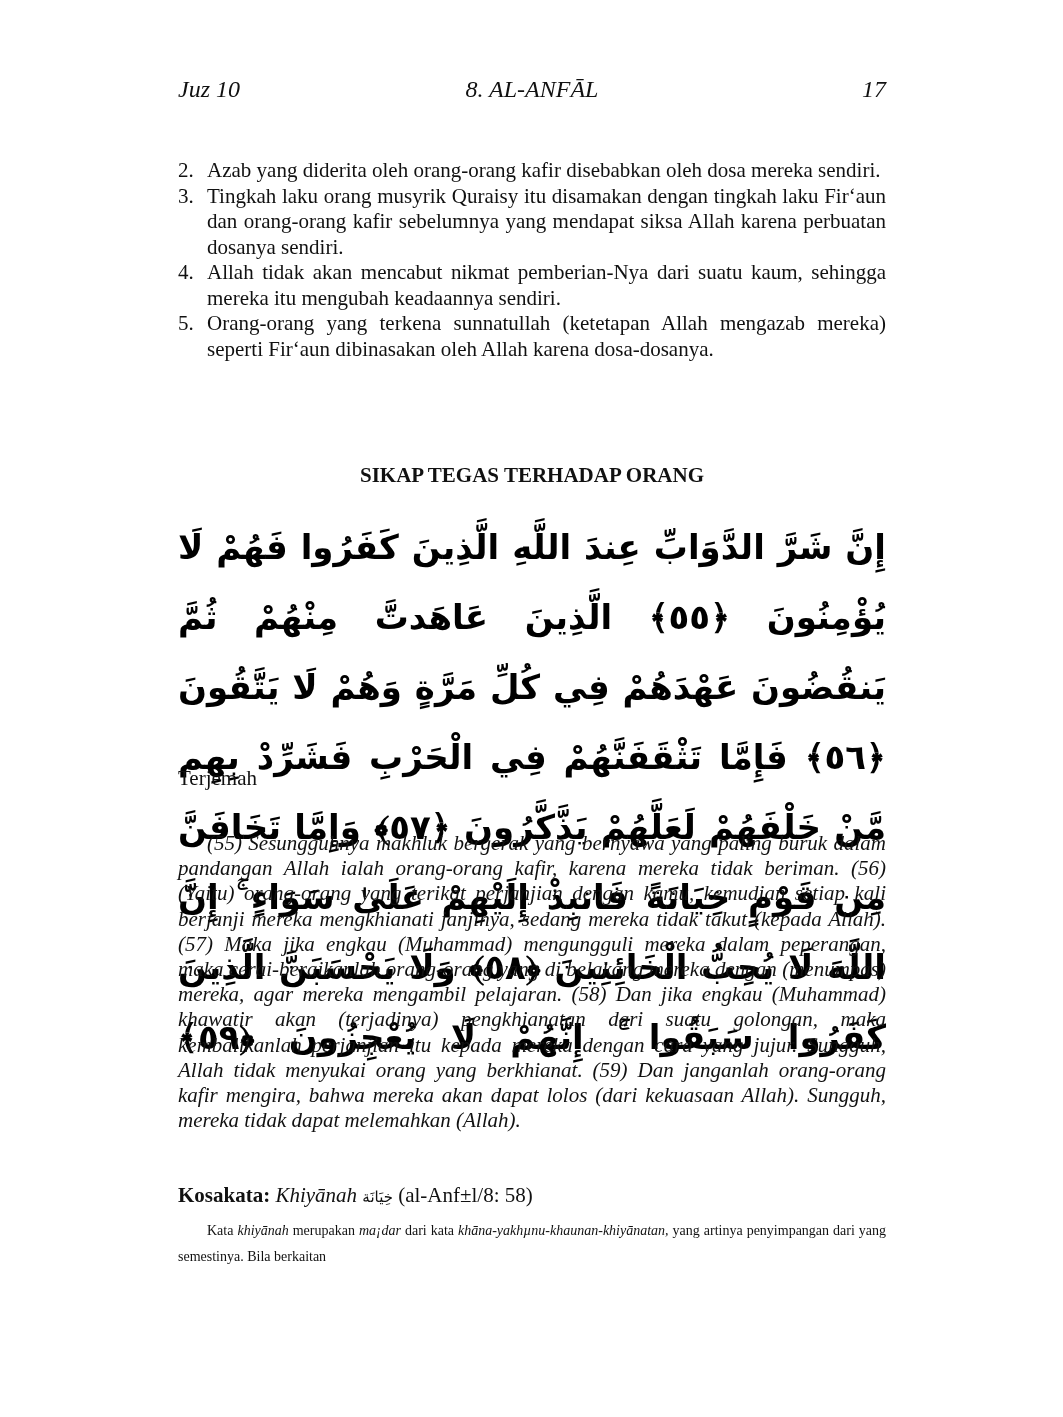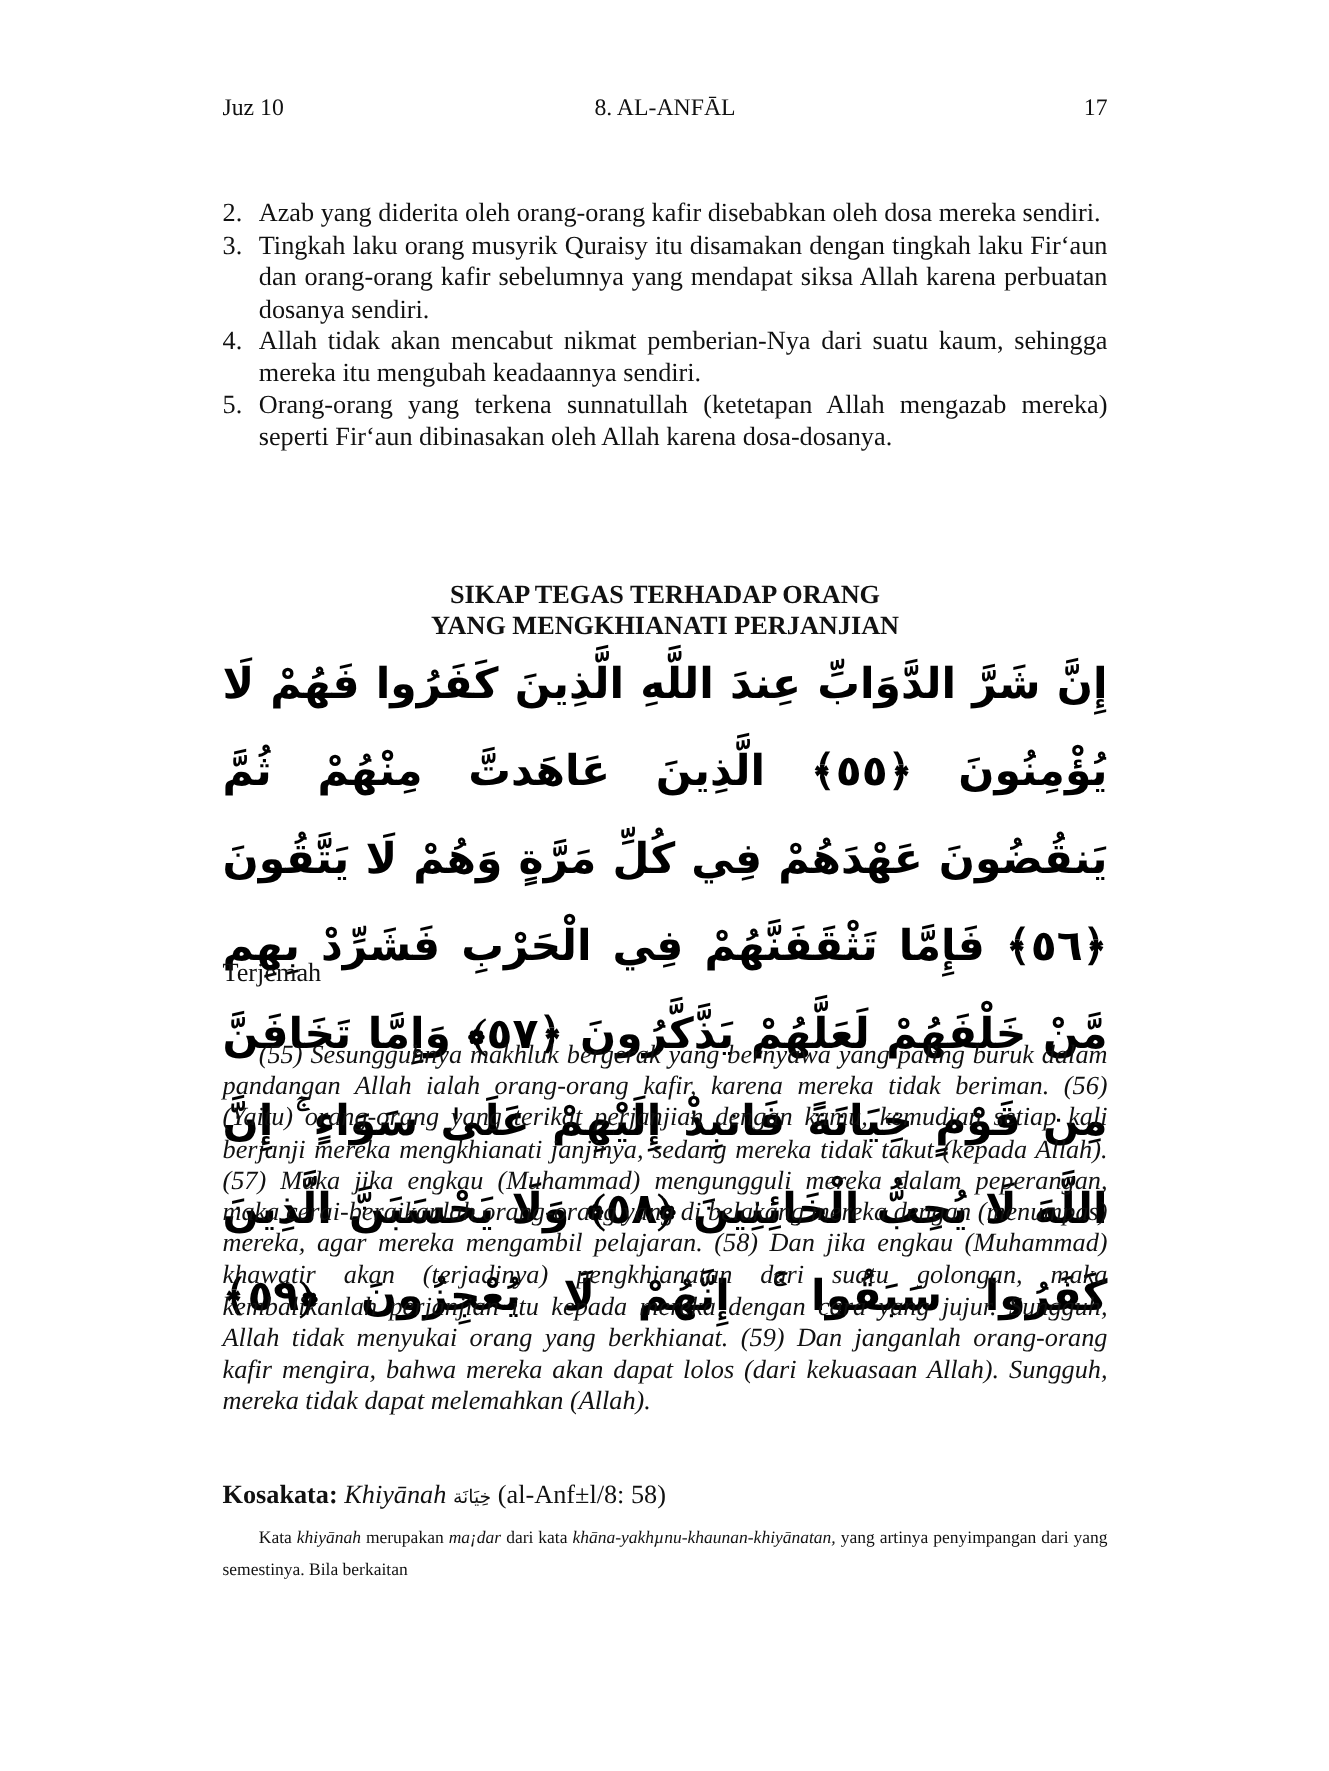--- a/index.html
+++ b/index.html
@@ -3,21 +3,22 @@
   <meta charset="utf-8">
   <style>
     html, body { margin: 0; padding: 0; background: #ffffff; }
     body {
       width: 1063px; height: 1417px; position: relative; overflow: hidden;
       font-family: "Liberation Serif", "DejaVu Serif", serif;
       color: #111111;
     }
     .running-head {
       position: absolute; top: 76px; left: 178px; width: 708px; height: 26px;
-      font-size: 19px;
+      font-size: 24px;
+      font-style: italic;
     }
     .running-head .left { position: absolute; left: 0; top: 0; }
     .running-head .center { position: absolute; left: 0; right: 0; top: 0; text-align: center; }
     .running-head .right { position: absolute; right: 0; top: 0; }
 
     .list { position: absolute; top: 158px; left: 178px; width: 708px; font-size: 21px; line-height: 25.5px; }
     .list .item { display: flex; text-align: justify; }
     .list .num { width: 29px; flex: 0 0 29px; }
     .list .txt { flex: 1; text-align: justify; }
 
@@ -78,21 +79,20 @@
     <span class="txt">Allah tidak akan mencabut nikmat pemberian-Nya dari suatu kaum, sehingga mereka itu mengubah keadaannya sendiri.</span>
   </div>
   <div class="item">
     <span class="num">5.</span>
     <span class="txt">Orang-orang yang terkena sunnatullah (ketetapan Allah mengazab mereka) seperti Fir‘aun dibinasakan oleh Allah karena dosa-dosanya.</span>
   </div>
 </div>
 
 <div class="section-title">
   <div>SIKAP TEGAS TERHADAP ORANG</div>
-  <div>YANG MENGKHIANATI PERJANJIAN</div>
 </div>
 
 <div class="arabic-block">إِنَّ شَرَّ الدَّوَابِّ عِندَ اللَّهِ الَّذِينَ كَفَرُوا فَهُمْ لَا يُؤْمِنُونَ ﴿٥٥﴾ الَّذِينَ عَاهَدتَّ مِنْهُمْ ثُمَّ يَنقُضُونَ عَهْدَهُمْ فِي كُلِّ مَرَّةٍ وَهُمْ لَا يَتَّقُونَ ﴿٥٦﴾ فَإِمَّا تَثْقَفَنَّهُمْ فِي الْحَرْبِ فَشَرِّدْ بِهِم مَّنْ خَلْفَهُمْ لَعَلَّهُمْ يَذَّكَّرُونَ ﴿٥٧﴾ وَإِمَّا تَخَافَنَّ مِن قَوْمٍ خِيَانَةً فَانبِذْ إِلَيْهِمْ عَلَىٰ سَوَاءٍ ۚ إِنَّ اللَّهَ لَا يُحِبُّ الْخَائِنِينَ ﴿٥٨﴾ وَلَا يَحْسَبَنَّ الَّذِينَ كَفَرُوا سَبَقُوا ۚ إِنَّهُمْ لَا يُعْجِزُونَ ﴿٥٩﴾</div>
 
 <div class="terjemah-heading">Terjemah</div>
 <div class="terjemah-body">(55) Sesungguhnya makhluk bergerak yang bernyawa yang paling buruk dalam pandangan Allah ialah orang-orang kafir, karena mereka tidak beriman. (56) (Yaitu) orang-orang yang terikat perjanjian dengan kamu, kemudian setiap kali berjanji mereka mengkhianati janjinya, sedang mereka tidak takut (kepada Allah). (57) Maka jika engkau (Muhammad) mengungguli mereka dalam peperangan, maka cerai-beraikanlah orang-orang yang di belakang mereka dengan (menumpas) mereka, agar mereka mengambil pelajaran. (58) Dan jika engkau (Muhammad) khawatir akan (terjadinya) pengkhianatan dari suatu golongan, maka kembalikanlah perjanjian itu kepada mereka dengan cara yang jujur. Sungguh, Allah tidak menyukai orang yang berkhianat. (59) Dan janganlah orang-orang kafir mengira, bahwa mereka akan dapat lolos (dari kekuasaan Allah). Sungguh, mereka tidak dapat melemahkan (Allah).</div>
 
 <div class="kosakata">
   <span class="label">Kosakata:</span>
   <span class="term">Khiyānah</span>

